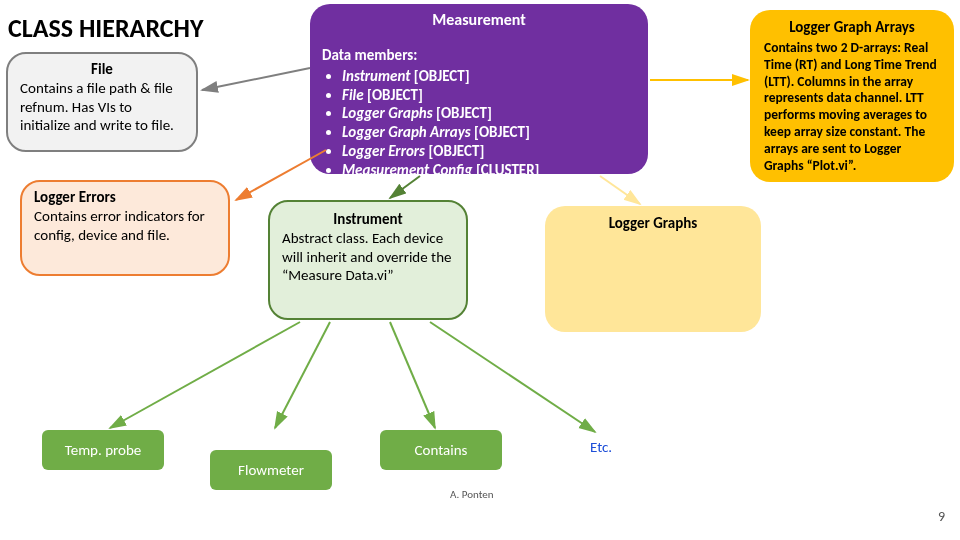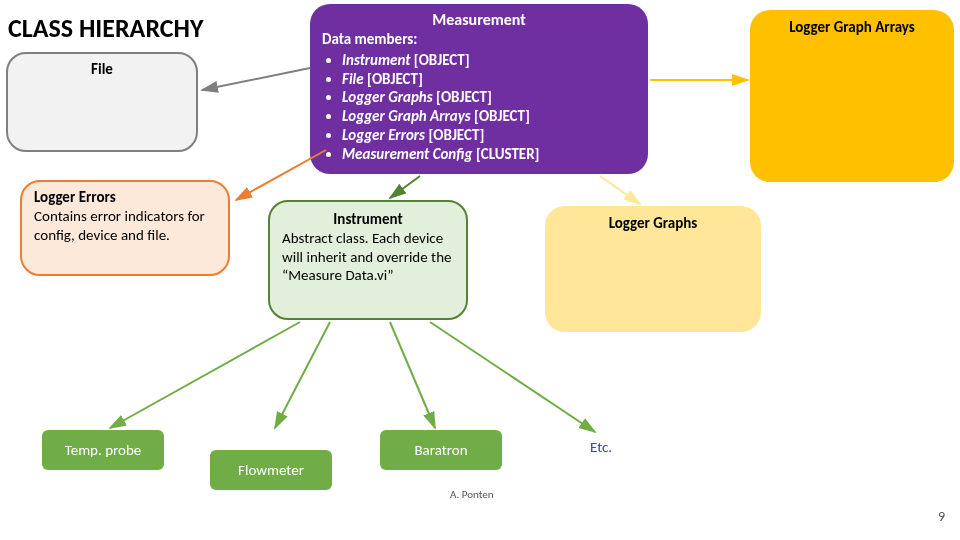--- a/index.html
+++ b/index.html
@@ -47,21 +47,21 @@
   .meas-box {
     background: #702FA0;
     color: #fff;
     font-size: 15px;
     font-weight: 600;
   }
   .meas-title {
     text-align: center;
     font-weight: 700;
     font-size: 16px;
-    margin-bottom: 0;
+    margin-bottom: 16px;
   }
   .meas-box ul {
     margin: 2px 0 0 0;
     padding-left: 20px;
   }
   .meas-box li {
     margin: 0;
     font-weight: 600;
   }
   .meas-box .ital { font-style: italic; }
@@ -113,20 +113,21 @@
   }
   .bold { font-weight: 700; }
 </style>
 </head>
 <body>
 
 <div class="title" style="left:8px; top:12px; font-size:26px;">CLASS HIERARCHY</div>
 
 <div class="box file-box" style="left:6px; top:52px; width:192px; height:100px;">
   <div style="text-align:center;" class="bold">File</div>
+  <div>Contains a file path &amp; file refnum. Has VIs to initialize and write to file.</div>
 </div>
 
 <div class="box errors-box" style="left:20px; top:180px; width:210px; height:96px;">
   <div class="bold">Logger Errors</div>
   <div>Contains error indicators for config, device and file.</div>
 </div>
 
 <div class="box meas-box" style="left:310px; top:4px; width:338px; height:170px;">
   <div class="meas-title">Measurement</div>
   <div>Data members:</div>
@@ -135,34 +136,35 @@
     <li><span class="ital">File</span> <span>[OBJECT]</span></li>
     <li><span class="ital">Logger Graphs</span> <span>[OBJECT]</span></li>
     <li><span class="ital">Logger Graph Arrays</span> <span>[OBJECT]</span></li>
     <li><span class="ital">Logger Errors</span> <span>[OBJECT]</span></li>
     <li><span class="ital">Measurement Config</span> <span>[CLUSTER]</span></li>
   </ul>
 </div>
 
 <div class="box arrays-box" style="left:750px; top:10px; width:204px; height:172px;">
   <div class="t">Logger Graph Arrays</div>
+  <div>Contains two 2 D-arrays: Real Time (RT) and Long Time Trend (LTT). Columns in the array represents data channel. LTT performs moving averages to keep array size constant. The arrays are sent to Logger Graphs “Plot.vi”.</div>
 </div>
 
 <div class="box instr-box" style="left:268px; top:200px; width:200px; height:120px;">
   <div class="t">Instrument</div>
   <div>Abstract class. Each device will inherit and override the “Measure Data.vi”</div>
 </div>
 
 <div class="box graphs-box" style="left:545px; top:206px; width:216px; height:126px;">
   <div class="t">Logger Graphs</div>
 </div>
 
 <div class="box leaf" style="left:42px; top:430px; width:122px; height:40px;">Temp. probe</div>
 <div class="box leaf" style="left:210px; top:450px; width:122px; height:40px;">Flowmeter</div>
-<div class="box leaf" style="left:380px; top:430px; width:122px; height:40px;">Baratron</div>
+<div class="box leaf" style="left:380px; top:430px; width:122px; height:40px;">Contains</div>
 <div class="etc" style="left:590px; top:438px;">Etc.</div>
 
 <svg class="arrows">
   <defs>
     <marker id="ah-gray" markerWidth="10" markerHeight="10" refX="8" refY="3" orient="auto">
       <path d="M0,0 L9,3 L0,6 Z" fill="#7F7F7F"></path>
     </marker>
     <marker id="ah-orange" markerWidth="10" markerHeight="10" refX="8" refY="3" orient="auto">
       <path d="M0,0 L9,3 L0,6 Z" fill="#ED7D31"></path>
     </marker>

